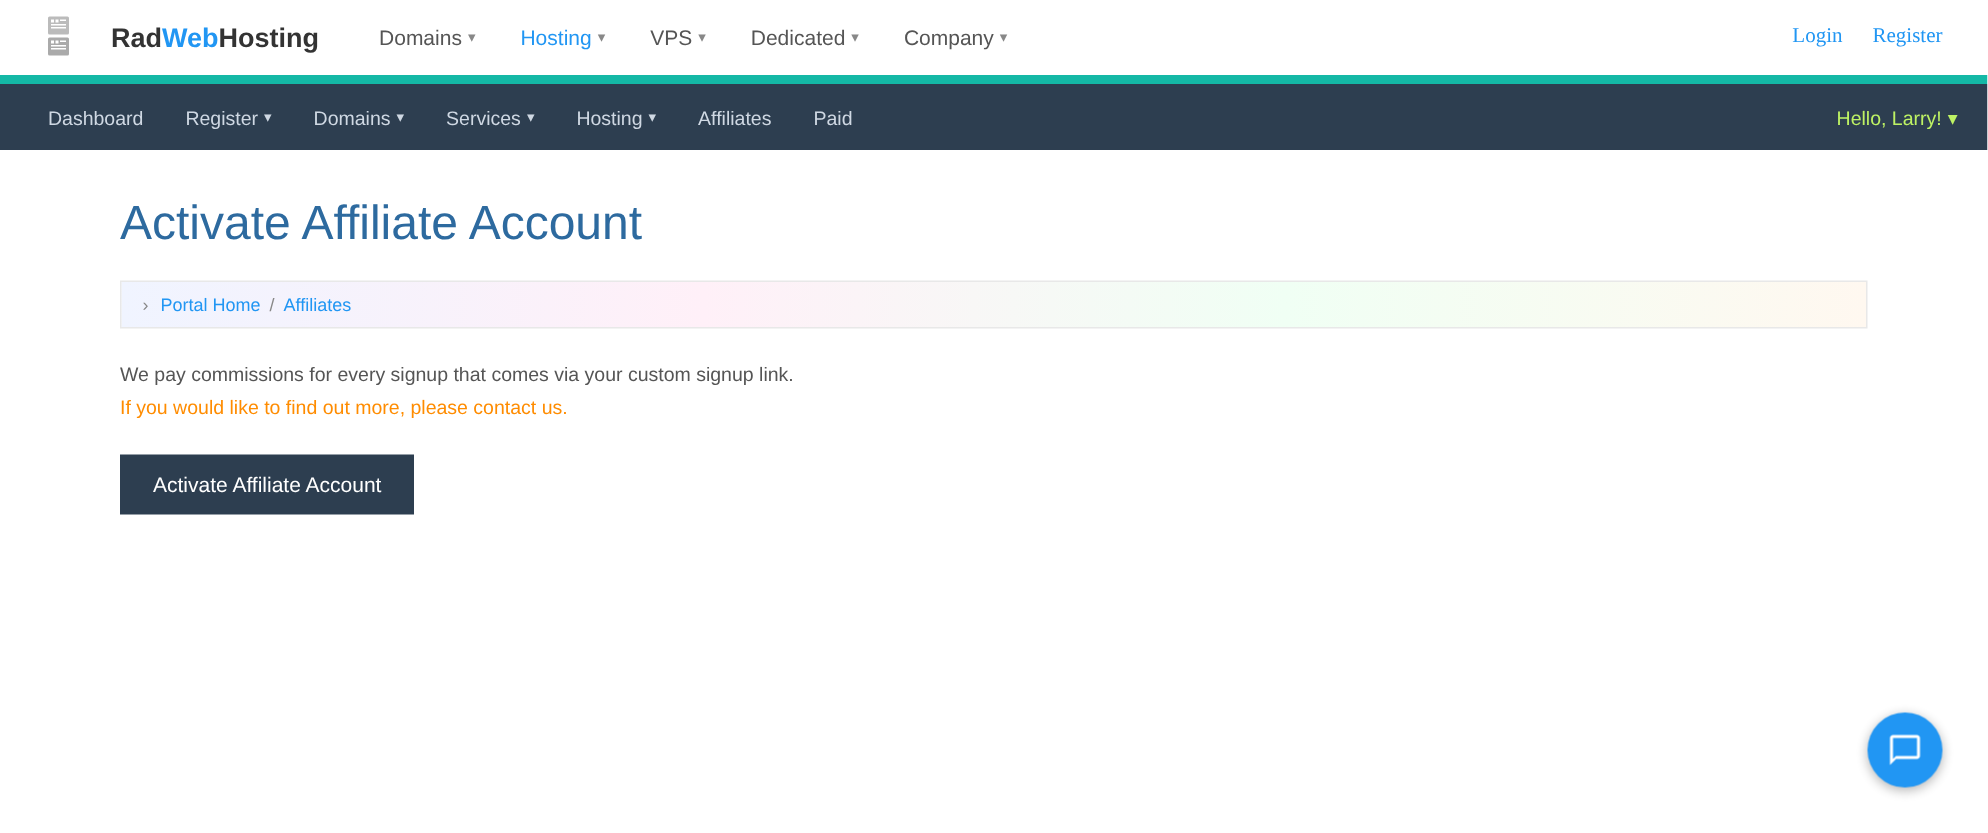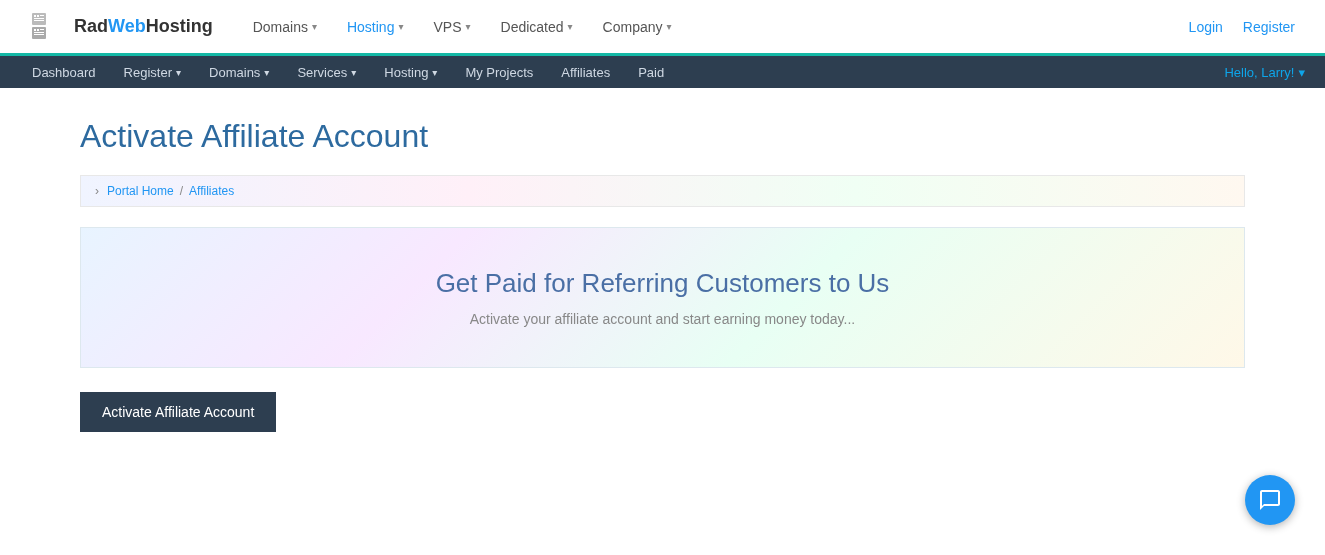--- a/index.html
+++ b/index.html
@@ -4,21 +4,21 @@
   <style>
     * { box-sizing: border-box; margin: 0; padding: 0; }
     body { font-family: Arial, sans-serif; background: #fff; min-width: 1325px; }
 
     
     .top-nav {
       display: flex;
       align-items: center;
       padding: 0 30px;
       height: 56px;
-      border-bottom: 3px solid #14b8a6;
+      border-bottom: 6px solid #14b8a6;
       background: #fff;
     }
     .logo {
       display: flex;
       align-items: center;
       margin-right: 40px;
       text-decoration: none;
     }
     .logo-icon {
       width: 36px;
@@ -50,50 +50,51 @@
     .top-nav-link.active { color: #2196f3; }
     .top-nav-link .arrow { font-size: 10px; color: #888; }
     .top-nav-right {
       display: flex;
       gap: 20px;
     }
     .top-nav-right a {
       color: #2196f3;
       font-size: 14px;
       text-decoration: none;
+      font-family: Liberation Serif, serif;
     }
 
     
     .secondary-nav {
       background: #2d3e50;
       display: flex;
       align-items: center;
       padding: 0 20px;
-      height: 32px;
+      height: 44px;
     }
     .secondary-nav-left {
       display: flex;
       align-items: center;
       gap: 4px;
       flex: 1;
     }
     .secondary-nav-item {
       color: #cfd8e3;
       font-size: 13px;
       padding: 0 12px;
       height: 44px;
       display: flex;
       align-items: center;
       gap: 4px;
       cursor: pointer;
       text-decoration: none;
     }
     .secondary-nav-item .arrow { font-size: 10px; }
     .secondary-nav-right {
-      color: #0ea5e9;
+      color: #bef264;
       font-size: 13px;
       display: flex;
       align-items: center;
       gap: 4px;
       cursor: pointer;
     }
 
     
     .main-content {
       padding: 30px 80px 40px 80px;
@@ -264,23 +265,20 @@
     </a>
     <a class="secondary-nav-item" href="#">
       <span>Services</span>
       <span class="arrow">▾</span>
     </a>
     <a class="secondary-nav-item" href="#">
       <span>Hosting</span>
       <span class="arrow">▾</span>
     </a>
     <a class="secondary-nav-item" href="#">
-      <span>My Projects</span>
-    </a>
-    <a class="secondary-nav-item" href="#">
       <span>Affiliates</span>
     </a>
     <a class="secondary-nav-item" href="#">
       <span>Paid</span>
     </a>
   </div>
   <div class="secondary-nav-right">
     <span>Hello, Larry!</span>
     <span>▾</span>
   </div>
@@ -291,27 +289,25 @@
 
   
   <div class="breadcrumb">
     <span class="breadcrumb-arrow">›</span>
     <a href="#">Portal Home</a>
     <span class="breadcrumb-sep">/</span>
     <span class="breadcrumb-current">Affiliates</span>
   </div>
 
   
-  <div class="hero-banner">
-    <h2 class="hero-title">Get Paid for Referring Customers to Us</h2>
-    <p class="hero-subtitle">Activate your affiliate account and start earning money today...</p>
-  </div>
 
   
   <div class="description">
+    <p>We pay commissions for every signup that comes via your custom signup link.</p>
+    <p class="highlight">If you would like to find out more, please contact us.</p>
   </div>
 
   
   <button class="activate-btn">Activate Affiliate Account</button>
 </div>
 
 <div class="chat-bubble">
   <svg width="24" height="24" viewBox="0 0 24 24" xmlns="http://www.w3.org/2000/svg">
     <path d="M20 2H4c-1.1 0-2 .9-2 2v18l4-4h14c1.1 0 2-.9 2-2V4c0-1.1-.9-2-2-2zm0 14H6l-2 2V4h16v12z"></path>
   </svg>

